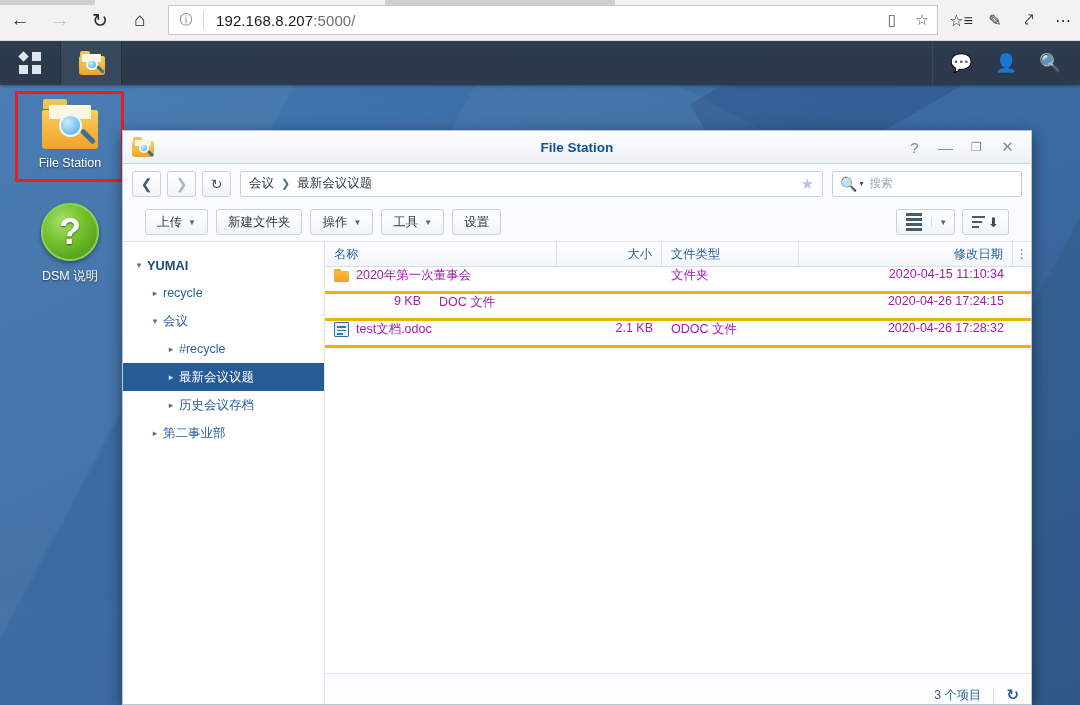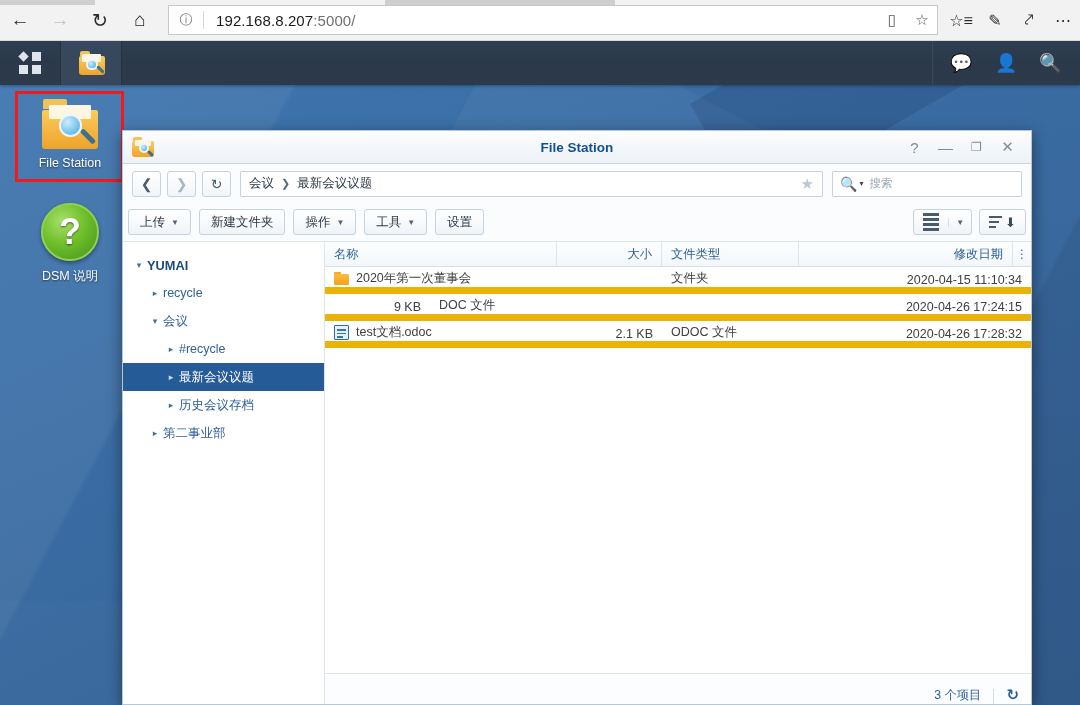--- a/index.html
+++ b/index.html
@@ -197,21 +197,21 @@
   .searchbox {
     width: 190px; height: 26px; background:#fff; border:1px solid #c5d3de; border-radius:2px;
     display:flex; align-items:center; padding: 0 7px; margin-left: 3px;
   }
   .searchbox .sicon { color:#2a3742; font-size:14px; font-weight:bold; }
   .searchbox .scaret { color:#3c4a57; font-size:8px; margin: 0 6px 0 2px; }
   .searchbox .sph { font-size: 11.5px; color:#9aa6b2; }
 
   .fs-toolbar {
     height: 38px; display: flex; align-items: center; gap: 8px;
-    padding: 0 5px; background: #fbfcfd;
+    padding: 0 22px; background: #fbfcfd;
   }
   .tbtn {
     height: 26px; padding: 0 11px;
     background: linear-gradient(180deg,#ffffff,#f0f4f8);
     border: 1px solid #c5d3de; border-radius: 3px;
     display: flex; align-items: center; gap: 6px;
     font-size: 12.5px; color: #2c3a47;
   }
   .tbtn .caret { font-size: 8px; color: #55636f; }
   .tb-right-grp { margin-left: auto; display: flex; align-items: center; gap: 7px; }
@@ -255,28 +255,28 @@
   }
   .gh { display:flex; align-items:center; padding: 0 9px; border-right:1px solid #dde5ec; }
   .gh.name { width: 232px; }
   .gh.size { width: 105px; justify-content:flex-end; }
   .gh.type { width: 137px; }
   .gh.date { flex:1; justify-content:flex-end; }
   .gh.opts { width: 18px; justify-content:center; border-right:none; color:#3f6fa4; font-size: 12px;}
 
   .grid-rows { flex:1; overflow:hidden; }
   .grow {
-    height: 27px; display:flex; align-items:flex-end;
-    border-bottom: 7px solid #eab308; font-size: 12.5px; color:#404040;
+    height: 27px; display:flex; align-items:flex-start;
+    border-bottom: 3px solid #eab308; font-size: 12.5px; color:#a21caf;
   }
   .gc { padding: 0 9px; display:flex; align-items:center; }
   .gc.name { width: 232px; gap:7px; }
   .gc.size { width: 105px; justify-content:flex-end; }
   .gc.type { width: 137px; }
-  .gc.date { flex:1; justify-content:flex-end; padding-right: 9px;}
+  .gc.date { flex:1; justify-content:flex-end; padding-right: 27px;}
 
   .ficon { width: 15px; height: 15px; position: relative; flex: 0 0 auto; }
   .ficon.folder .ftab {
     position:absolute; left:0; top:1px; width:46%; height:24%;
     background:#f0ac28; border-radius:1px 1px 0 0;
   }
   .ficon.folder .fbody {
     position:absolute; left:0; bottom:1px; width:100%; height:72%;
     background: linear-gradient(180deg,#ffc council,#f0a21f);
     background: linear-gradient(180deg,#fdbc3e,#f0a21f);

